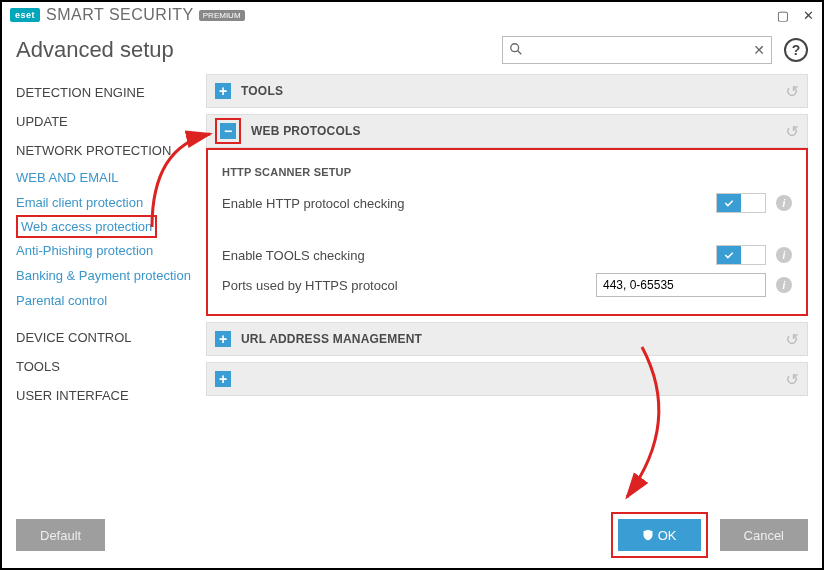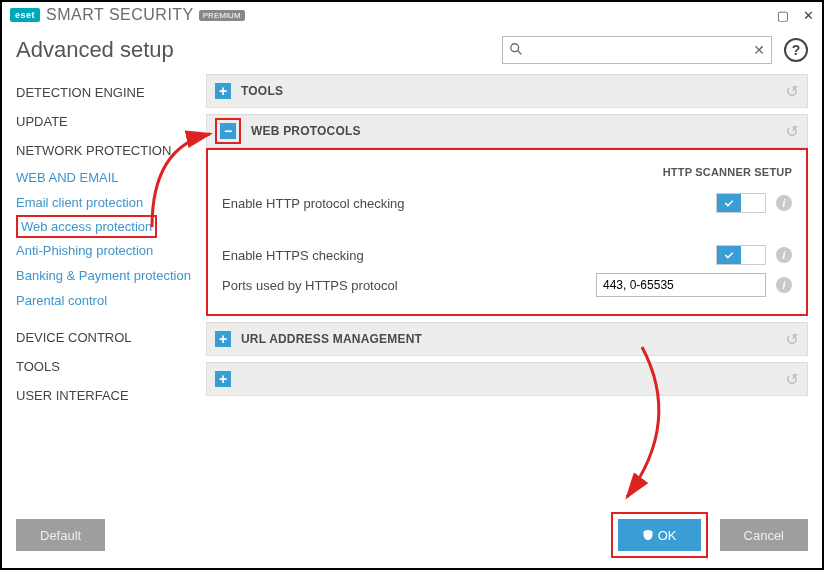--- a/index.html
+++ b/index.html
@@ -30,21 +30,21 @@
 .sub-item { font-size: 13px; color: #3c96c9; padding: 5px 0; cursor: pointer; }
 .sub-highlight { border: 2px solid #d22; display: inline-block; padding: 2px 3px; }
 
 .content { flex: 1; overflow: visible; }
 .sect { background: #ededed; border: 1px solid #ddd; display: flex; align-items: center; height: 34px; margin-bottom: 6px; padding: 0 8px; position: relative; }
 .sect .toggle { width: 16px; height: 16px; background: #3a9dd4; color: #fff; display: flex; align-items: center; justify-content: center; font-size: 14px; font-weight: bold; margin-right: 10px; cursor: pointer; }
 .sect .title { font-size: 12px; font-weight: 700; color: #4a4a4a; letter-spacing: 0.2px; }
 .sect .reset { margin-left: auto; color: #bbb; font-size: 16px; cursor: pointer; }
 
 .expanded-body { border: 2px solid #d22; margin: -4px 0 6px 0; padding: 10px 14px 14px 14px; position: relative; }
-.subhead { font-size: 11px; font-weight: 700; color: #555; margin: 6px 0 10px 0; letter-spacing: 0.2px; text-align: right; }
+.subhead { font-size: 11px; font-weight: 700; color: #555; margin: 6px 0 10px 0; letter-spacing: 0.2px; }
 .row { display: flex; align-items: center; height: 30px; font-size: 13px; color: #4a4a4a; }
 .row .label { flex: 1; }
 .row .info { width: 16px; height: 16px; border-radius: 50%; background: #c9c9c9; color: #fff; display: flex; align-items: center; justify-content: center; font-size: 10px; font-style: italic; font-weight: bold; margin-left: 10px; }
 .row input[type=text] { width: 170px; height: 24px; border: 1px solid #bbb; padding: 0 6px; font-size: 12px; }
 
 .tswitch { width: 50px; height: 20px; display: flex; border: 1px solid #ccc; cursor: pointer; }
 .tswitch .on { width: 25px; background: #3a9dd4; display: flex; align-items: center; justify-content: center; color: #fff; }
 .tswitch .off { width: 25px; background: #fff; }
 .tswitch .on svg { width: 12px; height: 12px; }
 
@@ -136,21 +136,21 @@
                 </svg>
               </span>
             <span class="off"></span>
           </span>
           <span class="info">i</span>
         </div>
 
         <div style="height:22px;"></div>
 
         <div class="row">
-          <span class="label">Enable HTTPS checking</span>
+          <span class="label">Enable TOOLS checking</span>
           <span class="tswitch">
             <span class="on">
                 <svg viewBox="0 0 16 16">
                   <path d="M3 8 L6.5 11.5 L13 5" fill="none" stroke="#fff" stroke-width="2"></path>
                 </svg>
               </span>
             <span class="off"></span>
           </span>
           <span class="info">i</span>
         </div>

